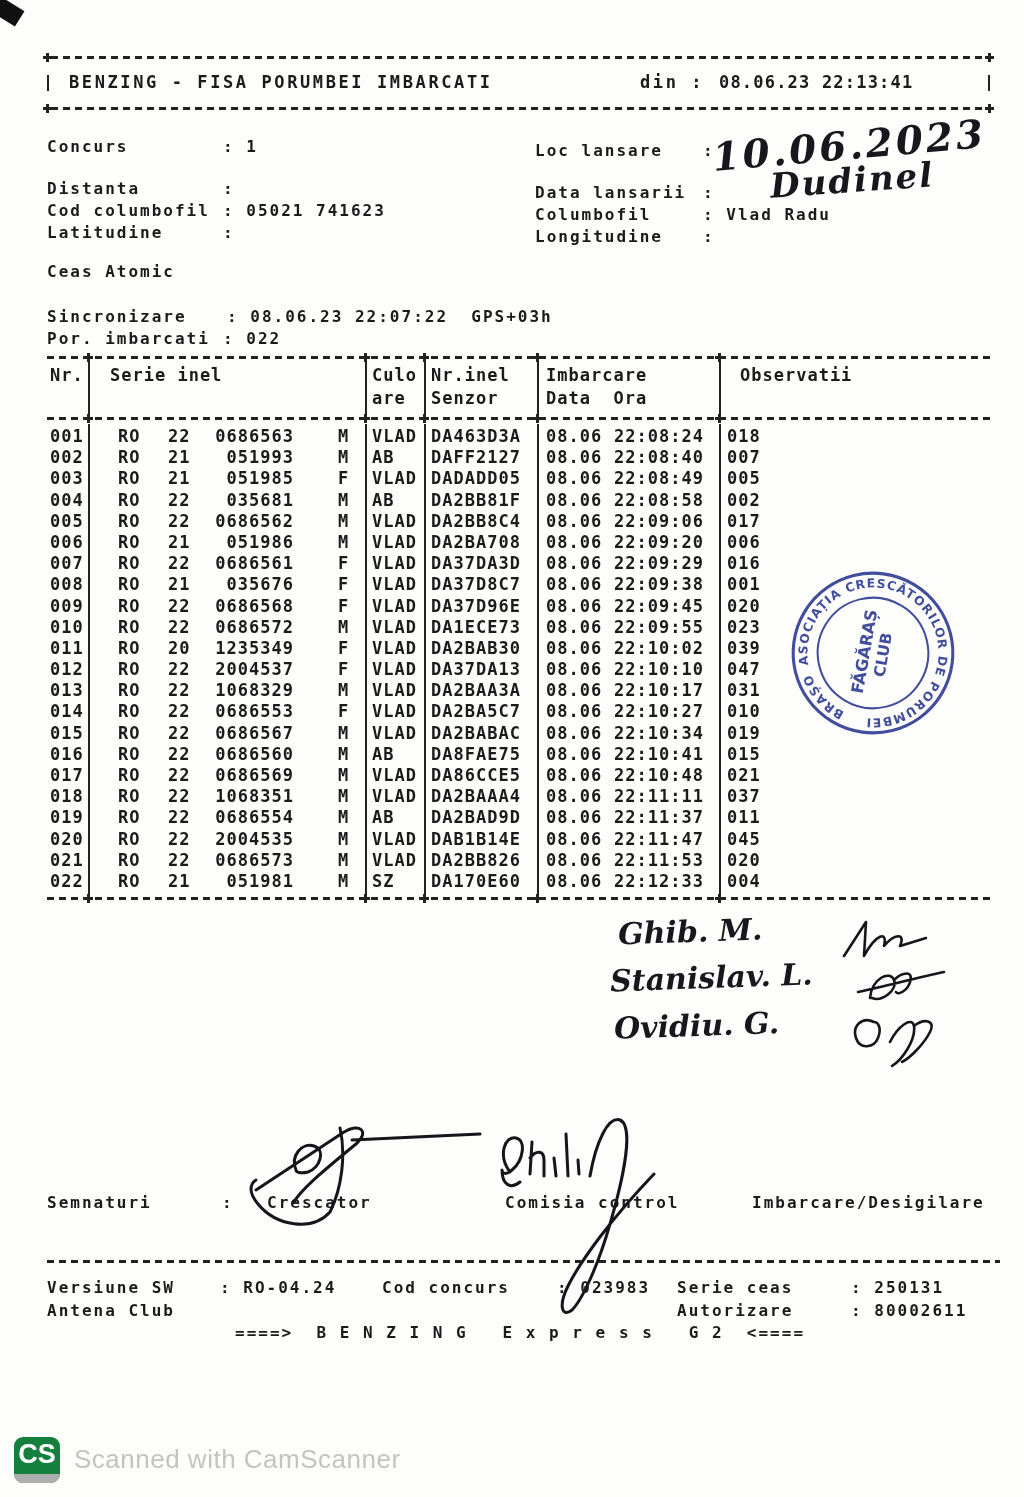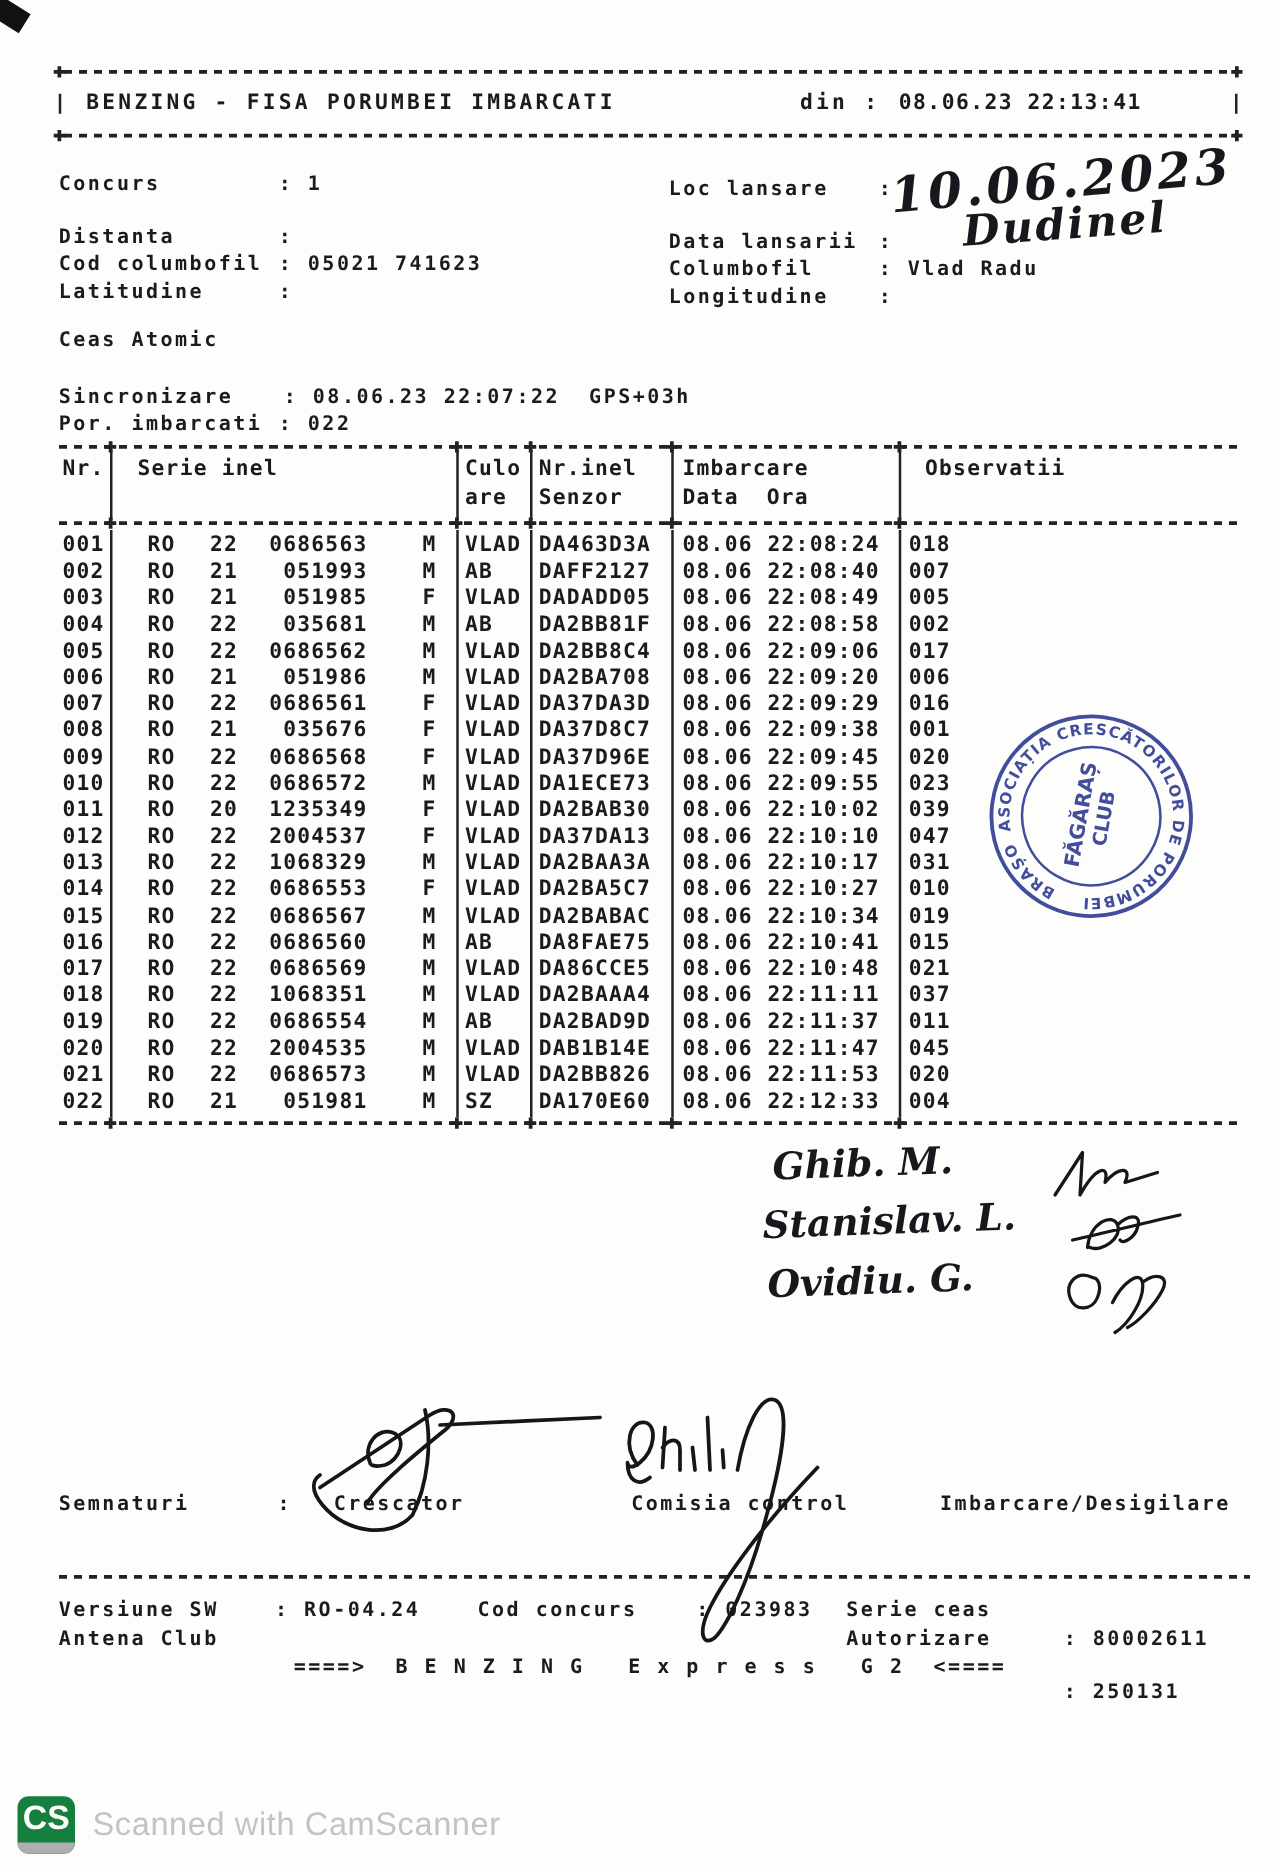--- a/index.html
+++ b/index.html
@@ -500,21 +500,21 @@
     <path d="M108,64 C114,30 126,4 138,8 C152,14 142,64 128,112 C116,154 100,188 90,198 C80,206 76,194 86,174 C98,150 128,108 172,62" stroke-width="3"></path>
   </svg>
 
   <div class="dash" style="left:47px;top:1260px;width:953px;"></div>
 
   <span class="mono abs" style="left:47px;top:1277px;">Versiune SW</span>
   <span class="mono abs" style="left:220px;top:1277px;">: RO-04.24</span>
   <span class="mono abs" style="left:382px;top:1277px;">Cod concurs</span>
   <span class="mono abs" style="left:557px;top:1277px;">: 023983</span>
   <span class="mono abs" style="left:677px;top:1277px;">Serie ceas</span>
-  <span class="mono abs" style="left:851px;top:1342px;">: 250131</span>
+  <span class="mono abs" style="left:851px;top:1277px;">: 250131</span>
 
   <span class="mono abs" style="left:47px;top:1300px;">Antena Club</span>
   <span class="mono abs" style="left:677px;top:1300px;">Autorizare</span>
   <span class="mono abs" style="left:851px;top:1300px;">: 80002611</span>
 
   <span class="mono abs" style="left:235px;top:1322px;">====&gt;  B E N Z I N G   E x p r e s s   G 2  &lt;====</span>
 
   <div class="cs-box">
     <div class="cs-letters">CS</div>
     <div class="cs-lip"></div>

